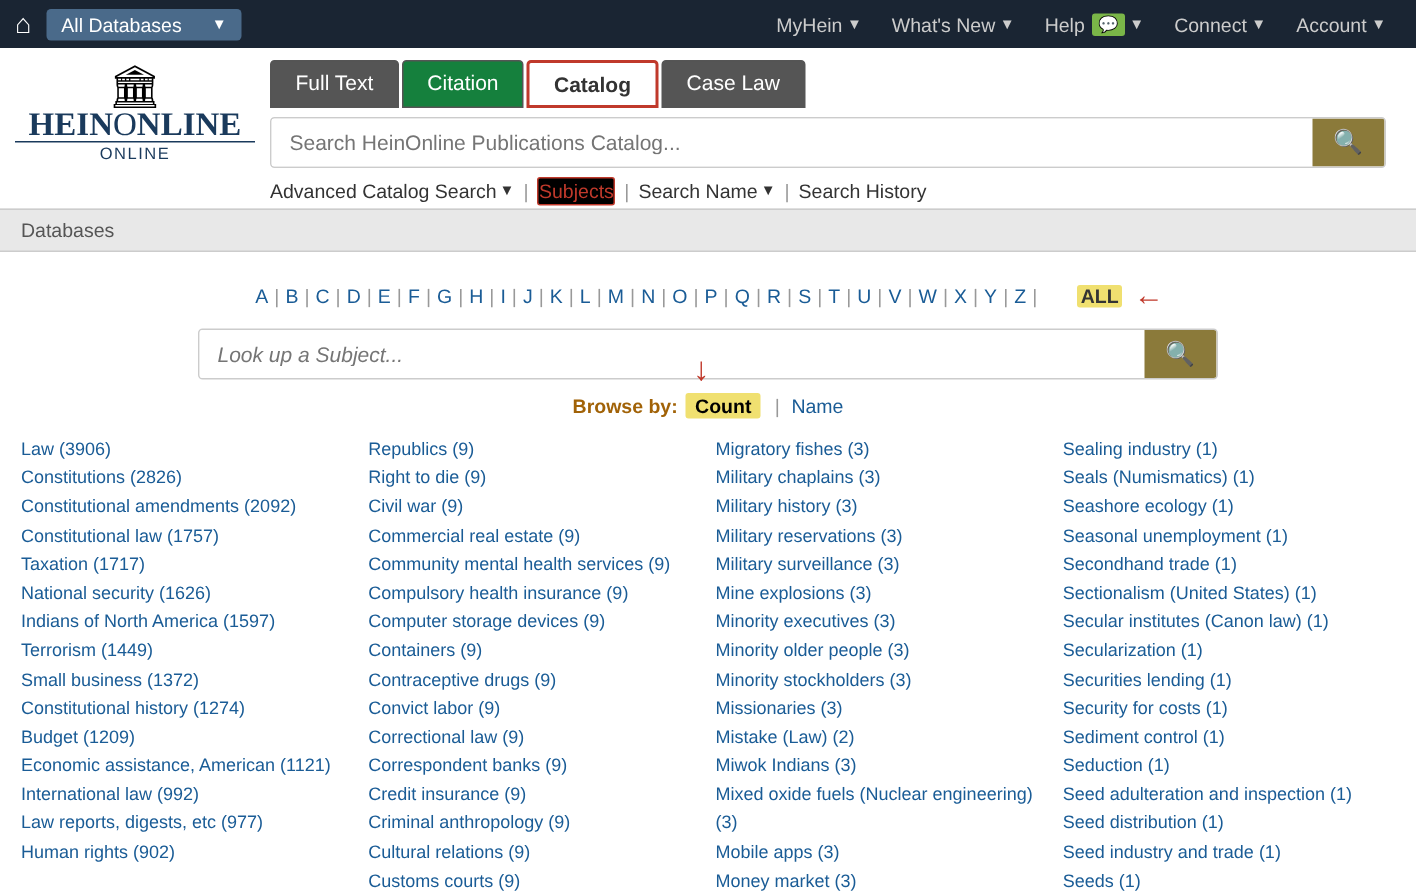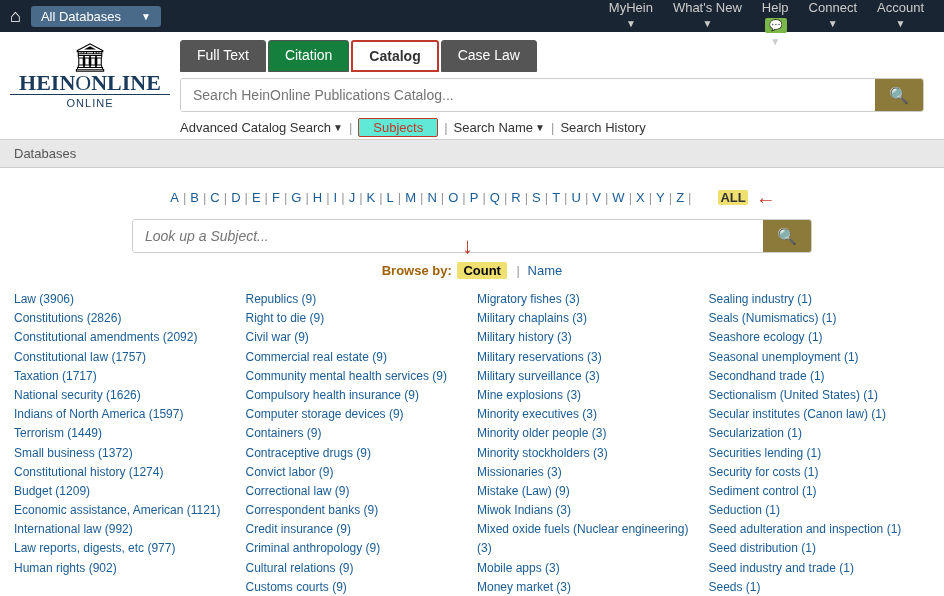--- a/index.html
+++ b/index.html
@@ -41,21 +41,20 @@
       font-size: 13px;
     }
     .top-nav-links .nav-link {
       color: #ccc;
       padding: 0 10px;
       cursor: pointer;
       display: flex;
       align-items: center;
       gap: 3px;
       height: 32px;
-      flex-direction: column;
     }
     .nav-arrow { font-size: 10px; }
     .chat-icon {
       background: #7ab648;
       color: #fff;
       padding: 1px 4px;
       border-radius: 2px;
       font-size: 11px;
       margin-left: 2px;
     }
@@ -157,24 +156,24 @@
       padding: 2px 0;
     }
     .sub-nav-link {
       color: #333;
       cursor: pointer;
       display: flex;
       align-items: center;
       gap: 2px;
     }
     .sub-nav-link.active {
-      background: #5eead4;
+      background: #000000;
       border: 1px solid #c0392b;
       color: #c0392b;
-      padding: 1px 14px;
+      padding: 1px 0;
       border-radius: 2px;
     }
     .sub-nav-sep { color: #999; }
     .dropdown-arrow { font-size: 10px; }
 
     
     .databases-bar {
       background: #e8e8e8;
       padding: 6px 14px;
       font-size: 13px;
@@ -484,21 +483,21 @@
         <div class="subject-item">Migratory fishes (3)</div>
         <div class="subject-item">Military chaplains (3)</div>
         <div class="subject-item">Military history (3)</div>
         <div class="subject-item">Military reservations (3)</div>
         <div class="subject-item">Military surveillance (3)</div>
         <div class="subject-item">Mine explosions (3)</div>
         <div class="subject-item">Minority executives (3)</div>
         <div class="subject-item">Minority older people (3)</div>
         <div class="subject-item">Minority stockholders (3)</div>
         <div class="subject-item">Missionaries (3)</div>
-        <div class="subject-item">Mistake (Law) (9)</div>
+        <div class="subject-item">Mistake (Law) (2)</div>
         <div class="subject-item">Miwok Indians (3)</div>
         <div class="subject-item">Mixed oxide fuels (Nuclear engineering) (3)</div>
         <div class="subject-item">Mobile apps (3)</div>
         <div class="subject-item">Money market (3)</div>
       </div>
     <div class="subject-col" id="col4">
         <div class="subject-item">Sealing industry (1)</div>
         <div class="subject-item">Seals (Numismatics) (1)</div>
         <div class="subject-item">Seashore ecology (1)</div>
         <div class="subject-item">Seasonal unemployment (1)</div>

